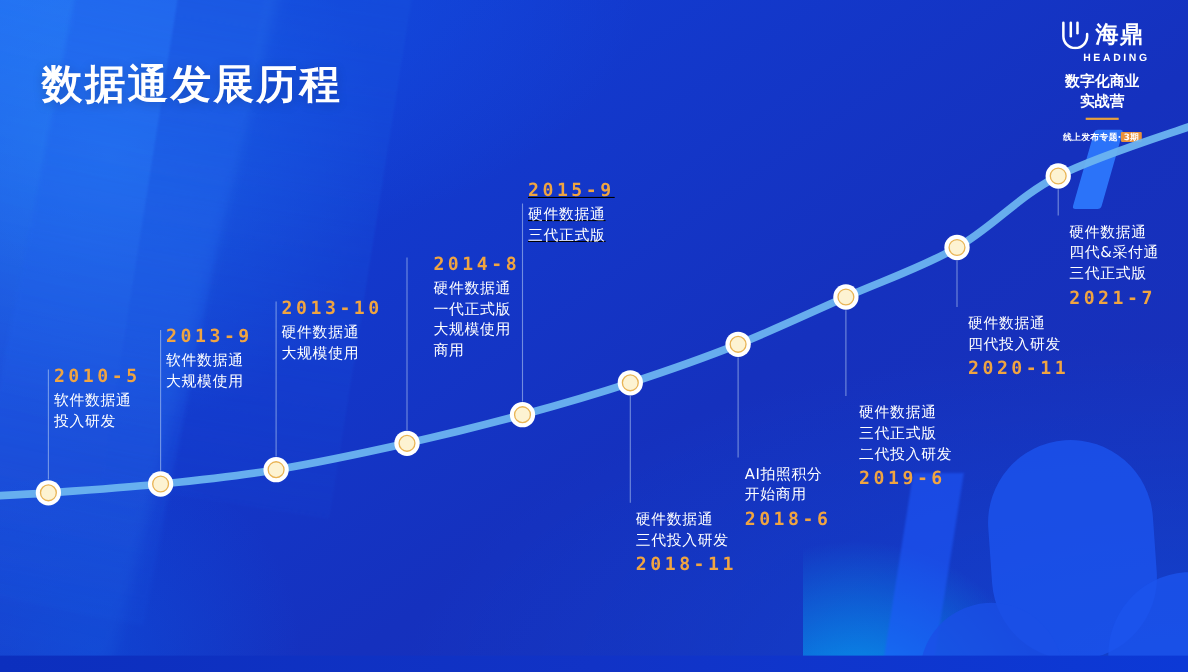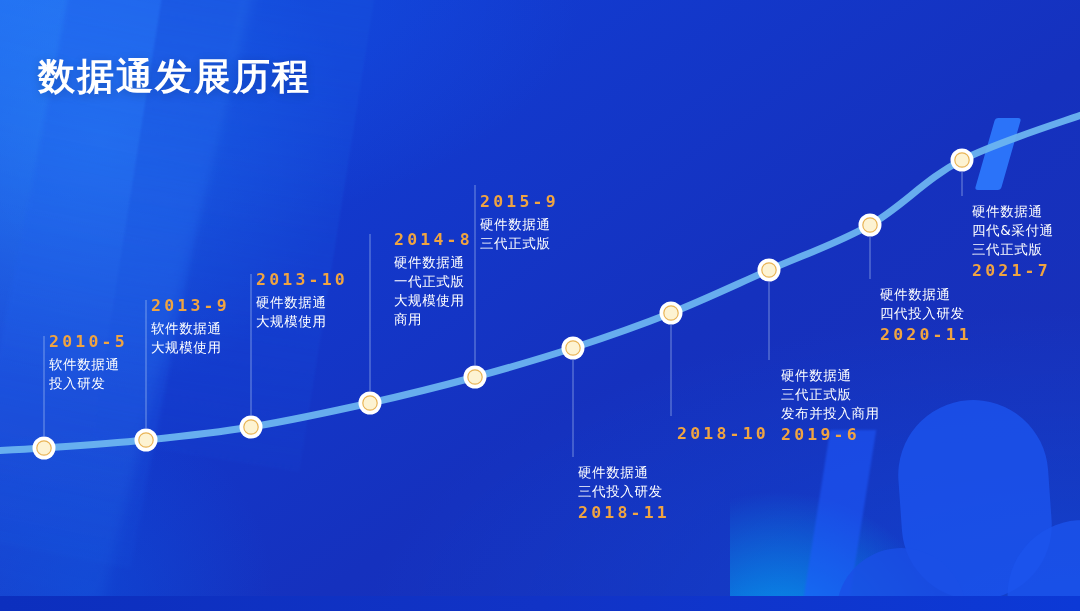--- a/index.html
+++ b/index.html
@@ -124,20 +124,35 @@
   <div class="bg cyanGlow"></div>
   <div class="bg slashR"></div>
   <div class="bg capsule cap1"></div>
   <div class="bg capsule cap2"></div>
   <div class="bg capsule cap3"></div>
   <div class="bg slashTop"></div>
   <div class="bg bottomStrip"></div>
 
   <div id="page-title">数据通发展历程</div>
 
+  <div id="logo">
+    <div class="logo-row">
+      <svg class="logo-mark" viewBox="0 0 40 40">
+        <path d="M4 4 v18 a16 16 0 0 0 32 0 v-3" fill="none" stroke="#FFFFFF" stroke-width="3.4" stroke-linecap="round"></path>
+        <path d="M14 4 v18" fill="none" stroke="#FFFFFF" stroke-width="3.4" stroke-linecap="round"></path>
+        <path d="M23 4 v14" fill="none" stroke="#FFFFFF" stroke-width="3.4" stroke-linecap="round"></path>
+      </svg>
+      <span class="logo-name">海鼎</span>
+    </div>
+    <div class="logo-en">HEADING</div>
+    <div class="logo-sub">数字化商业</div>
+    <div class="logo-sub" style="margin-top:0">实战营</div>
+    <div class="logo-rule"></div>
+    <div class="logo-tag"><span>线上发布专题·</span><span class="hl">3期</span></div>
+  </div>
 
   <svg id="timeline-svg" viewBox="0 0 1080 611">
     <g id="stems">
         <line x1="44" x2="44" y1="436" y2="336" stroke="#BFD4F5" stroke-width="1" opacity="0.55"></line>
         <line x1="146" x2="146" y1="428" y2="300" stroke="#BFD4F5" stroke-width="1" opacity="0.55"></line>
         <line x1="251" x2="251" y1="415" y2="274" stroke="#BFD4F5" stroke-width="1" opacity="0.55"></line>
         <line x1="370" x2="370" y1="391" y2="234" stroke="#BFD4F5" stroke-width="1" opacity="0.55"></line>
         <line x1="475" x2="475" y1="365" y2="185" stroke="#BFD4F5" stroke-width="1" opacity="0.55"></line>
         <line x1="573" x2="573" y1="360" y2="457" stroke="#BFD4F5" stroke-width="1" opacity="0.55"></line>
         <line x1="671" x2="671" y1="325" y2="416" stroke="#BFD4F5" stroke-width="1" opacity="0.55"></line>
@@ -214,42 +229,46 @@
       </div>
       <div class="tl-label" style="left: 394px; top: 228px;">
         <div class="tl-date">2014-8</div>
         <div class="tl-text">
           <div>硬件数据通</div>
           <div>一代正式版</div>
           <div>大规模使用</div>
           <div>商用</div>
         </div>
       </div>
-      <div class="tl-label" style="left: 480px; top: 190px;">
+      <div class="tl-label" style="left: 480px; top: 161px; text-decoration: underline;">
         <div class="tl-date">2015-9</div>
         <div class="tl-text">
           <div>硬件数据通</div>
           <div>三代正式版</div>
         </div>
       </div>
       <div class="tl-label" style="left: 578px; top: 463px;">
         <div class="tl-text">
           <div>硬件数据通</div>
           <div>三代投入研发</div>
         </div>
         <div class="tl-date">2018-11</div>
       </div>
       <div class="tl-label" style="left: 677px; top: 422px;">
-        <div class="tl-date">2018-10</div>
+        <div class="tl-text">
+          <div>AI拍照积分</div>
+          <div>开始商用</div>
+        </div>
+        <div class="tl-date">2018-6</div>
       </div>
       <div class="tl-label" style="left: 781px; top: 366px;">
         <div class="tl-text">
           <div>硬件数据通</div>
           <div>三代正式版</div>
-          <div>发布并投入商用</div>
+          <div>二代投入研发</div>
         </div>
         <div class="tl-date">2019-6</div>
       </div>
       <div class="tl-label" style="left: 880px; top: 285px;">
         <div class="tl-text">
           <div>硬件数据通</div>
           <div>四代投入研发</div>
         </div>
         <div class="tl-date">2020-11</div>
       </div>

